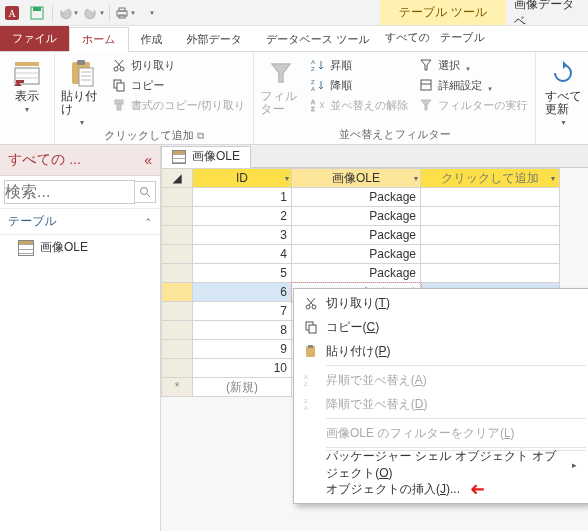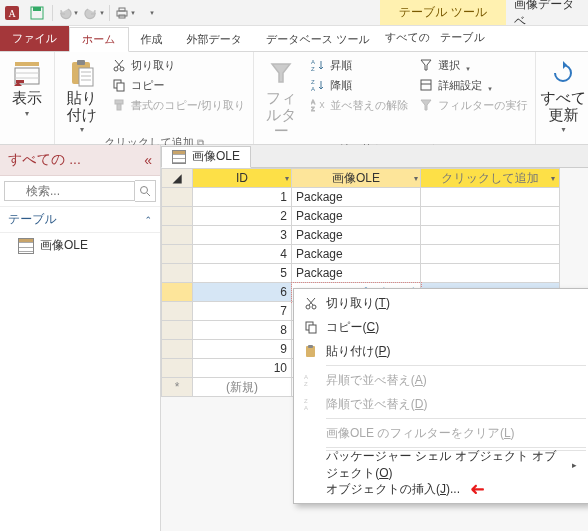--- a/index.html
+++ b/index.html
@@ -21,53 +21,53 @@
 .tab.active{color:#a4373a;border:1px solid #d8d8d8;border-bottom:1px solid #fff;background:#fff;margin-bottom:-1px}
 .ctx-tabs{position:absolute;left:380px;top:0;display:flex}
 .ctx-tabs .tab{width:55px;text-align:center;padding:4px 0}
 
 .ribbon{height:92px;border-bottom:1px solid #d8d8d8;display:flex;background:#fdfdfd}
 .group{border-right:1px solid #e6e6e6;padding:2px 6px 0 6px;display:flex;flex-direction:column}
 .group-inner{display:flex;align-items:flex-start;gap:6px;flex:1}
 .group-label{font-size:11px;color:#666;text-align:center;padding:2px 0}
 .bigbtn{display:flex;flex-direction:column;align-items:center;justify-content:flex-start;width:42px;padding-top:4px;gap:2px}
 .bigbtn .ic{width:30px;height:30px;display:flex;align-items:center;justify-content:center}
-.bigbtn .lbl{font-size:15px;text-align:center;line-height:1.1}
+.bigbtn .lbl{font-size:12px;text-align:left;line-height:1.1}
 .stack{display:flex;flex-direction:column;gap:2px;padding-top:2px}
 .smallbtn{display:flex;align-items:flex-end;gap:4px;font-size:11px;color:#444;padding:1px 2px;white-space:nowrap}
 .smallbtn .ic{width:16px;height:16px;display:flex;align-items:center;justify-content:center;color:#555}
 .disabled{color:#aaa}
 .disabled svg *{stroke:#bbb!important;fill:#ccc!important}
 .group-launcher{font-size:10px;color:#888;text-align:right;height:10px;margin-top:-2px}
 
 .main{display:flex;height:calc(531px - 25px - 25px - 92px)}
 .nav{width:160px;border-right:1px solid #d8d8d8;background:#fff;display:flex;flex-direction:column}
 .nav-title{background:#f2e6e6;color:#a4373a;font-size:14px;padding:6px 8px;display:flex;align-items:center;justify-content:space-between;border-bottom:1px solid #e4d4d4}
 .nav-search{display:flex;align-items:center;padding:4px;border-bottom:1px solid #eee}
-.nav-search input{flex:1;border:1px solid #ccc;font-size:12px;padding:2px 21px;min-width:0}
+.nav-search input{flex:1;border:1px solid #ccc;font-size:16px;padding:2px 0;min-width:0}
 .nav-search .sic{width:20px;height:20px;display:flex;align-items:center;justify-content:center;color:#888;border:1px solid #ccc;border-left:0}
 .nav-section{padding:4px 8px;color:#2f5c8a;font-size:12px;display:flex;justify-content:space-between;align-items:center;border-bottom:1px solid #eee}
 .nav-item{padding:4px 8px 4px 18px;display:flex;align-items:center;gap:6px;font-size:12px}
 .tbl-icon{width:14px;height:14px;border:1px solid #888;display:grid;grid-template-rows:repeat(3,1fr)}
 .tbl-icon div:first-child{background:#c8a46a}
 .tbl-icon div{border-bottom:1px solid #aaa}
 
 .ds{flex:1;background:#f7f7f7;display:flex;flex-direction:column;overflow:hidden}
 .ds-tab{display:flex;align-items:center;height:22px;border-bottom:1px solid #ccc;background:#eee}
 .ds-tab .t{background:#fff;border:1px solid #ccc;border-bottom:1px solid #fff;margin-bottom:-1px;height:20px;display:flex;align-items:center;padding:0 10px;gap:6px;font-size:12px}
 .grid{font-size:12px}
 .grid table{border-collapse:collapse}
 .grid th,.grid td{border:1px solid #d4d4d4;height:18px;padding:0 4px;background:#fff;font-weight:normal}
 .grid th{background:#fde047;position:relative}
 .grid th.highlight{background:#fde59a}
 .grid th .dd{position:absolute;right:2px;top:50%;transform:translateY(-50%);font-size:8px;color:#666}
 .rowhdr{width:22px;text-align:center;background:#f1ece0!important}
 .rowhdr.sel{background:#fde59a!important}
 .grid td.idcol{text-align:right;width:70px}
-.grid td.olecol{width:120px;}
+.grid td.olecol{width:120px;text-align:right}
 .grid td.addcol{width:120px}
 .grid td.editing{color:#0b61a4;outline:1px dotted #d88;text-align:right}
 .newrow td{color:#888}
 
 .ctxmenu{position:absolute;left:293px;top:288px;width:290px;background:#fff;border:1px solid #bdbdbd;box-shadow:3px 3px 6px rgba(0,0,0,.25);padding:2px}
 .ctxmenu .mi{display:flex;align-items:center;height:24px;font-size:12px}
 .ctxmenu .mi .icn{width:30px;display:flex;align-items:center;justify-content:center;color:#555}
 .ctxmenu .mi .txt{flex:1;padding-right:8px}
 .ctxmenu .mi.dis{color:#aaa}
 .ctxmenu .mi .arrw{width:14px;font-size:9px;color:#555}

